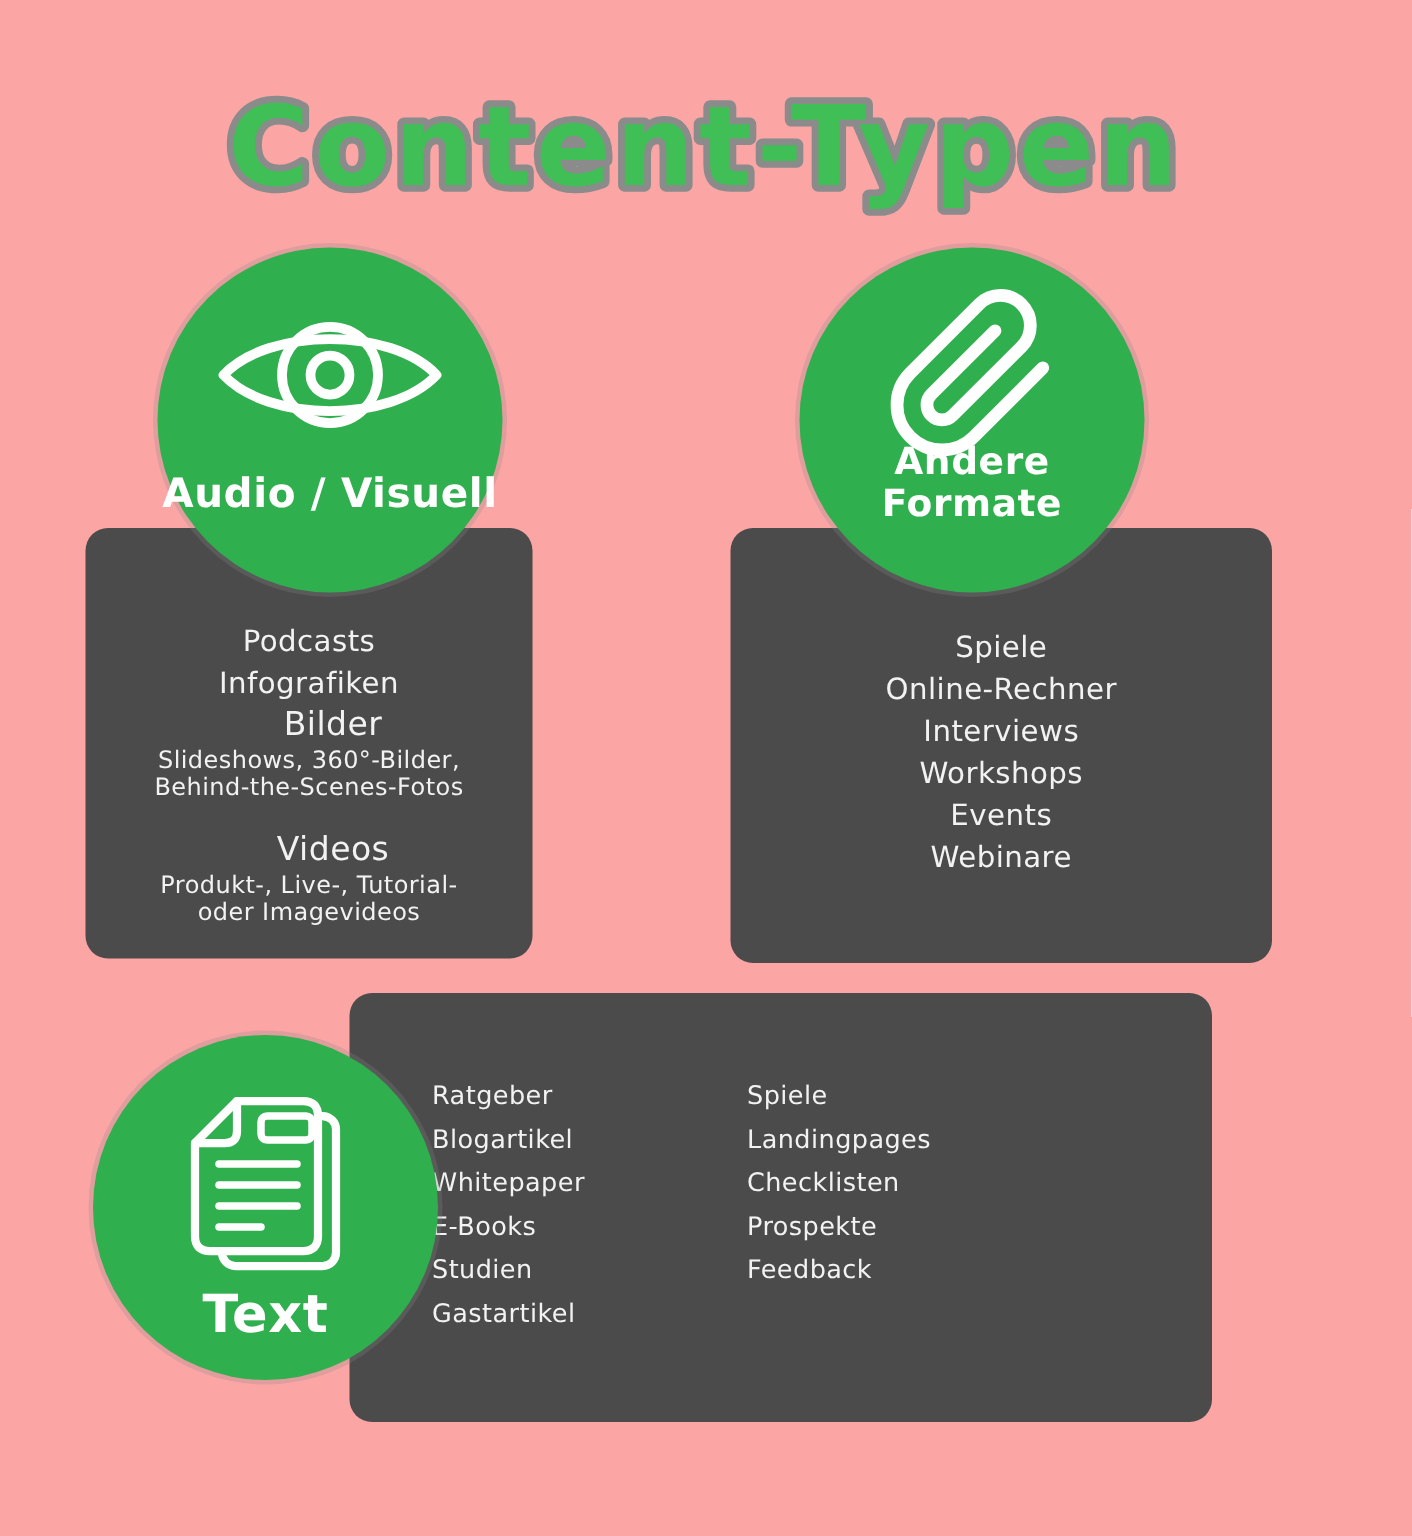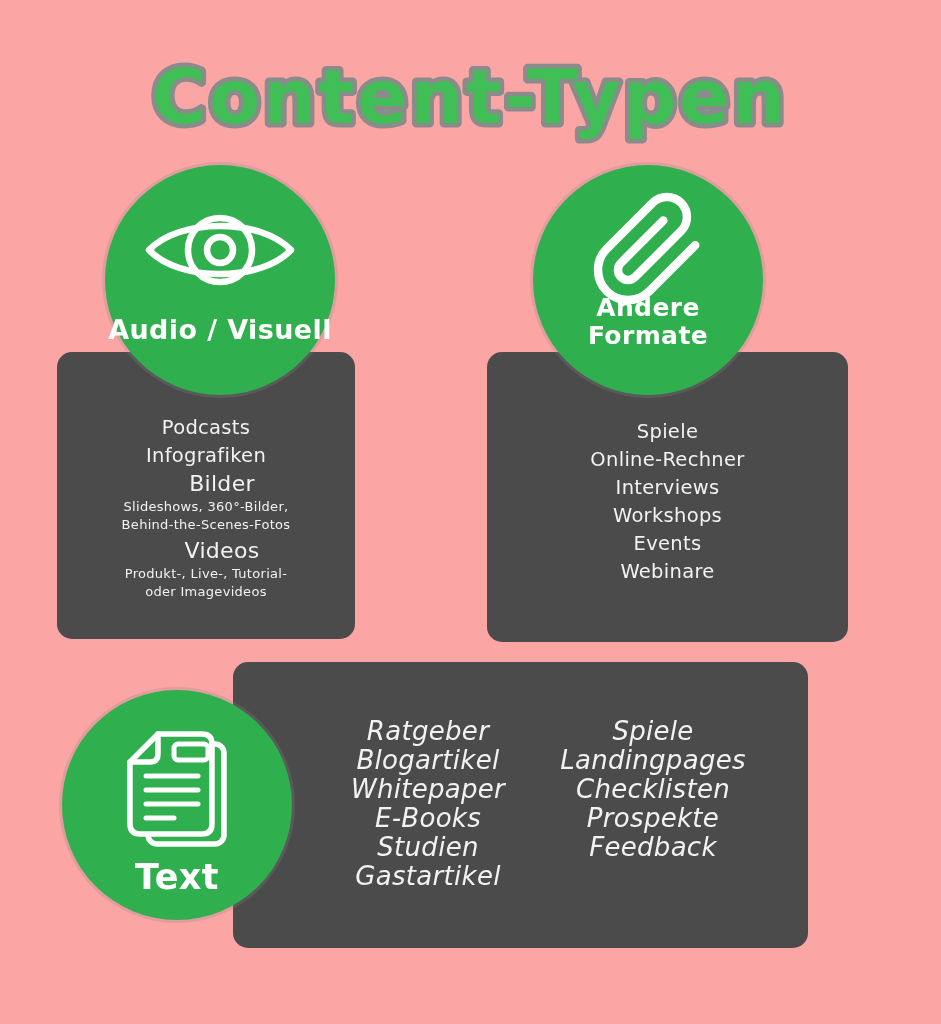--- a/index.html
+++ b/index.html
@@ -39,23 +39,23 @@
     z-index:1;
     color:var(--text);
     text-align:center;
     letter-spacing:.3px;
   }
   .box-audio{left:57px;top:352px;width:298px;height:287px;padding-top:62px;box-sizing:border-box;}
   .box-formate{left:487px;top:352px;width:361px;height:290px;padding-top:66px;box-sizing:border-box;}
   .box-text{left:233px;top:662px;width:575px;height:286px;}
   .b-item{font-size:19.5px;line-height:28px;}
   .b-head{font-size:22px;line-height:28px;padding-left:32px;}
-  .b-sub{font-size:13px;line-height:17.5px;}
-  .gap-top{margin-top:4px;text-align:center;}
-  .t-col{position:absolute;top:55px;font-size:26px;line-height:29px;text-align:center;font-style:italic;}
+  .b-sub{font-size:16px;line-height:17.5px;}
+  .gap-top{margin-top:20px;text-align:center;}
+  .t-col{position:absolute;top:55px;font-size:17px;line-height:29px;text-align:left;}
   .t-col-1{left:55px;width:280px;}
   .t-col-2{left:265px;width:310px;}
   
   .circle{
     position:absolute;
     width:230px;height:230px;
     border-radius:50%;
     background:var(--green);
     z-index:2;
     box-shadow:0 0 0 3px rgba(134,134,134,0.25);

